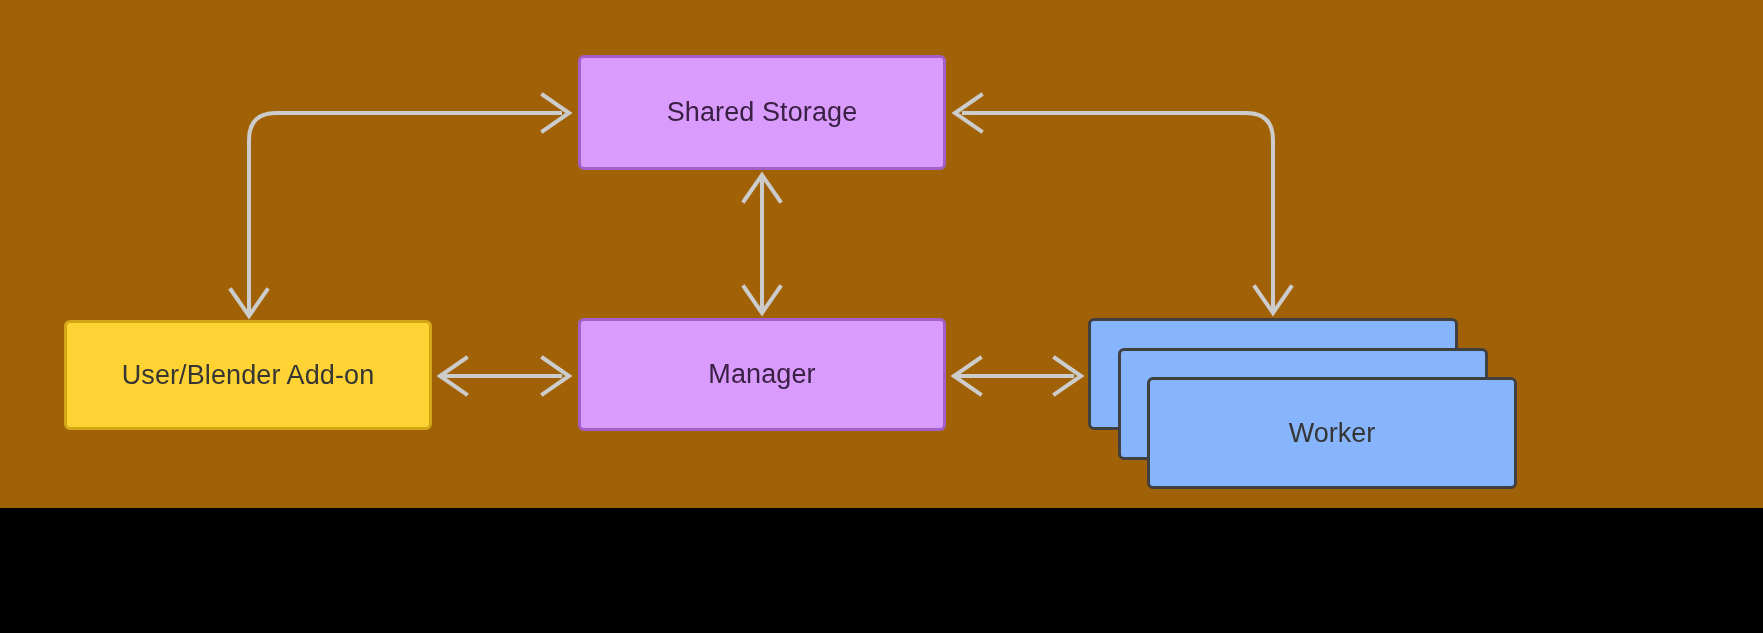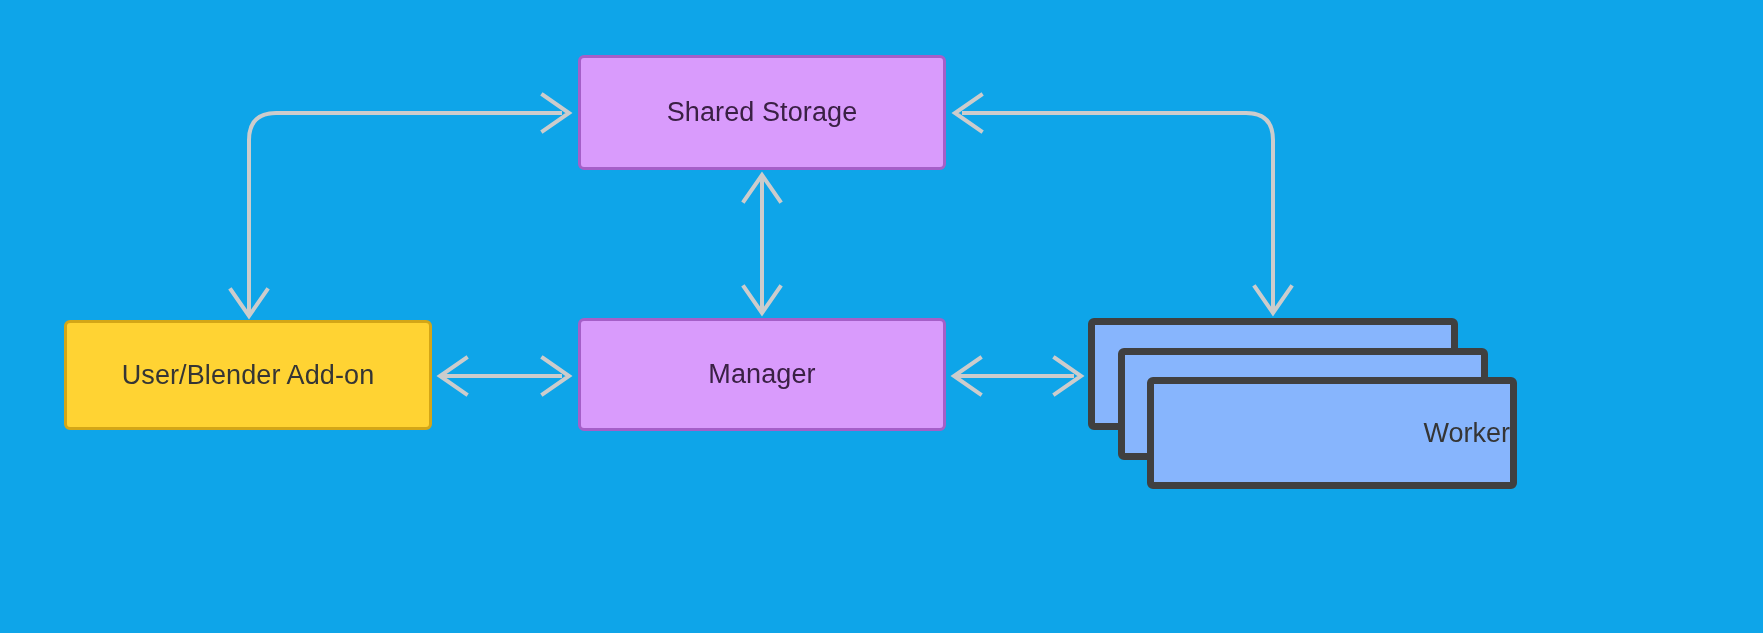--- a/index.html
+++ b/index.html
@@ -6,22 +6,22 @@
     margin: 0;
     padding: 0;
     background: #000000;
   }
   body {
     font-family: "Liberation Sans", sans-serif;
   }
   #stage {
     position: relative;
     width: 1763px;
-    height: 633px;
-    background: #0ea5e9;
+    height: 508px;
+    background: #a16207;
     overflow: hidden;
   }
   .node {
     position: absolute;
     box-sizing: border-box;
     display: flex;
     align-items: center;
     justify-content: center;
     border-radius: 6px;
     border-style: solid;
@@ -74,25 +74,25 @@
     top: 318px;
     width: 432px;
     height: 172px;
   }
   .worker-card {
     position: absolute;
     box-sizing: border-box;
     width: 370px;
     height: 112px;
     background: #87b5fd;
-    border: 7px solid #404040;
+    border: 3px solid #404040;
     border-radius: 6px;
     display: flex;
     align-items: center;
-    justify-content: flex-end;
+    justify-content: center;
     color: #353535;
     font-size: 27px;
   }
   .worker-card.c1 { left: 0px;  top: 0px;  }
   .worker-card.c2 { left: 30px; top: 30px; }
   .worker-card.c3 { left: 59px; top: 59px; }
 
   
   #connectors {
     position: absolute;

